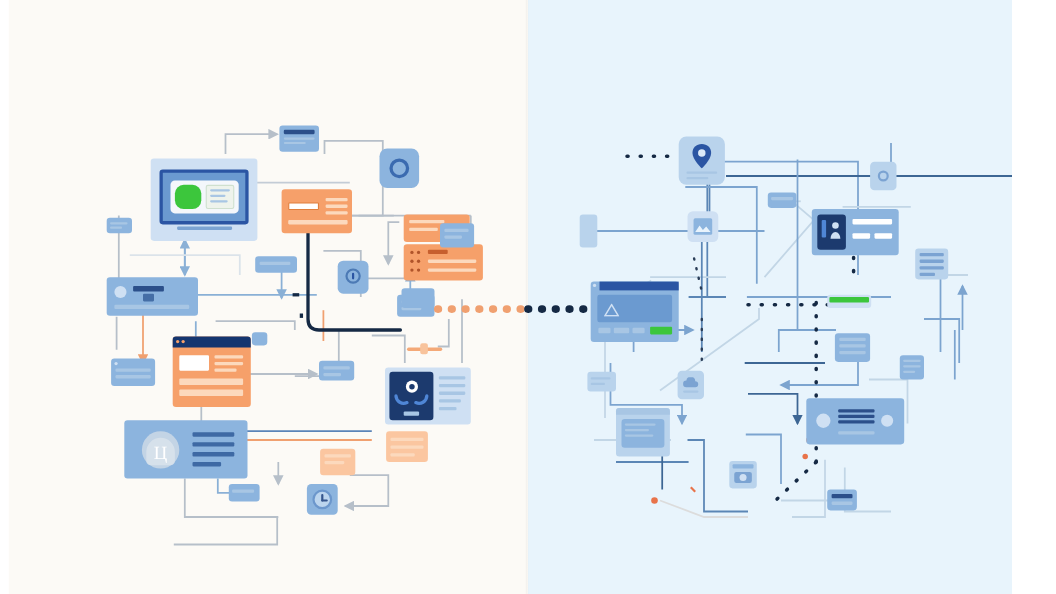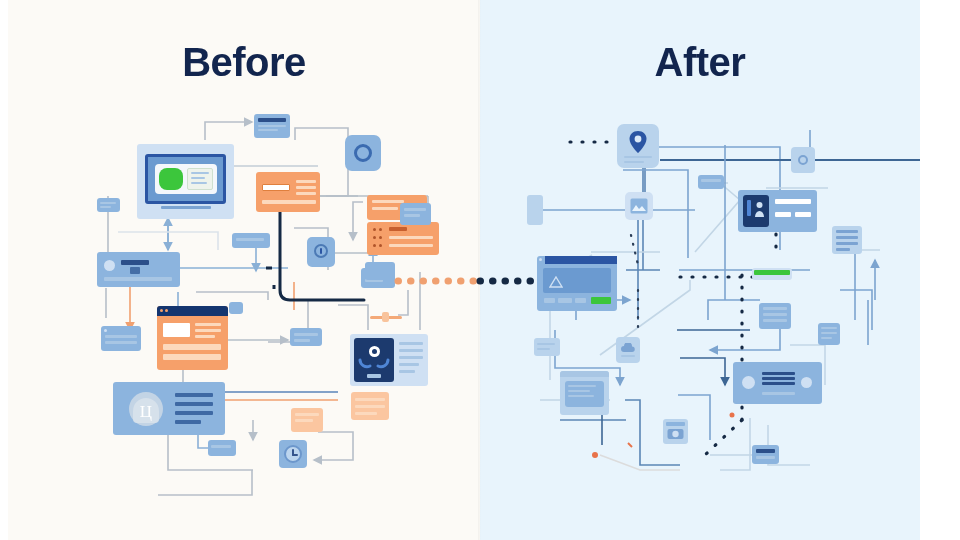--- a/index.html
+++ b/index.html
@@ -59,21 +59,20 @@
   
   #seam{position:absolute;left:478px;top:0;width:3px;height:540px;
         background:linear-gradient(to right,rgba(0,0,0,0.04),rgba(0,0,0,0));}
 </style>
 </head>
 <body>
 
 <div id="stage">
 
   <div class="panel" id="panel-before">
-    <div class="panel-title">Before</div>
 
     <svg class="wires" viewBox="0 0 472 540">
       <defs>
         <marker id="ag" markerWidth="6" markerHeight="6" refX="5" refY="3" orient="auto">
           <path d="M0,0 L6,3 L0,6 z" fill="#b6bfc9"></path>
         </marker>
         <marker id="ab" markerWidth="6" markerHeight="6" refX="5" refY="3" orient="auto">
           <path d="M0,0 L6,3 L0,6 z" fill="#8ab0d6"></path>
         </marker>
         <marker id="ao" markerWidth="6" markerHeight="6" refX="5" refY="3" orient="auto">
@@ -279,21 +278,20 @@
     </div>
 
     <div class="node nd-blue" style="left:200px;top:440px;width:28px;height:16px;">
       <div class="bar bar-lt" style="left:3px;top:5px;width:20px;height:3px;"></div>
     </div>
 
     <div class="node nd-blue" style="left:221px;top:302px;width:14px;height:12px;"></div>
   </div>
 
   <div class="panel" id="panel-after">
-    <div class="panel-title">After</div>
 
     <svg class="wires" viewBox="0 0 440 540">
       <defs>
         <marker id="bg" markerWidth="6" markerHeight="6" refX="5" refY="3" orient="auto">
           <path d="M0,0 L6,3 L0,6 z" fill="#7ca4cf"></path>
         </marker>
         <marker id="bd" markerWidth="6" markerHeight="6" refX="5" refY="3" orient="auto">
           <path d="M0,0 L6,3 L0,6 z" fill="#3d6694"></path>
         </marker>
         <marker id="bl" markerWidth="6" markerHeight="6" refX="5" refY="3" orient="auto">

